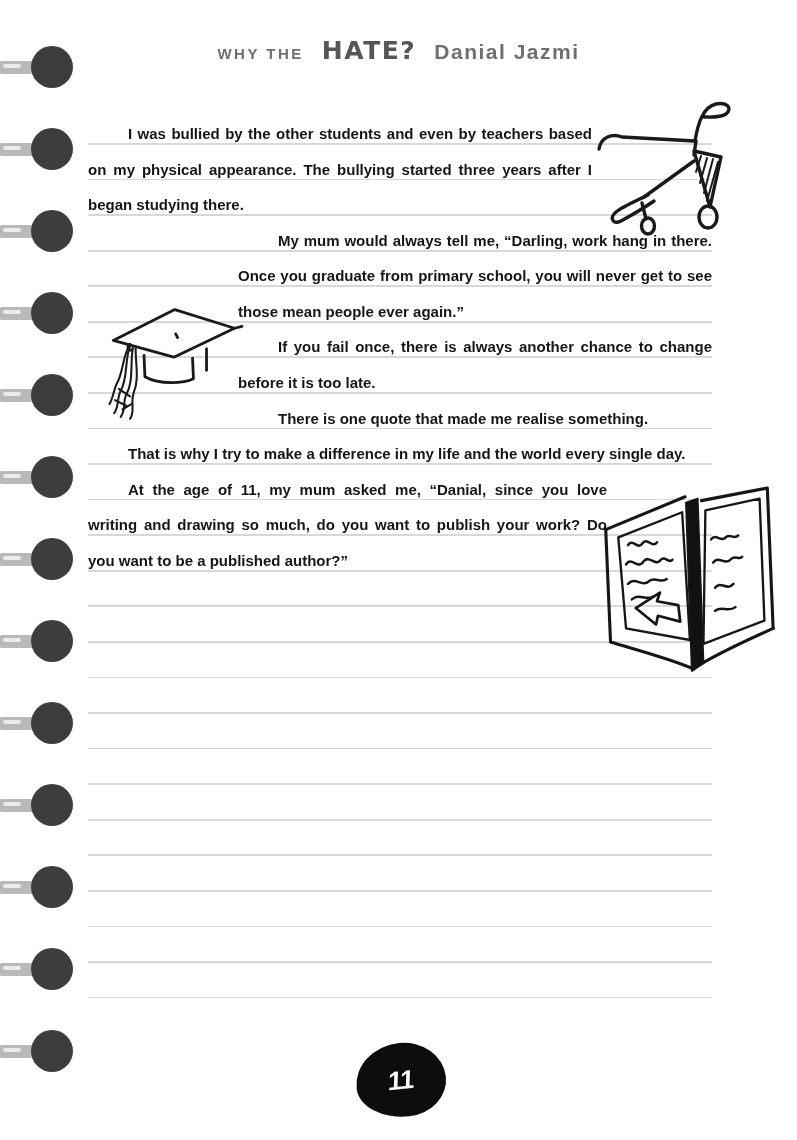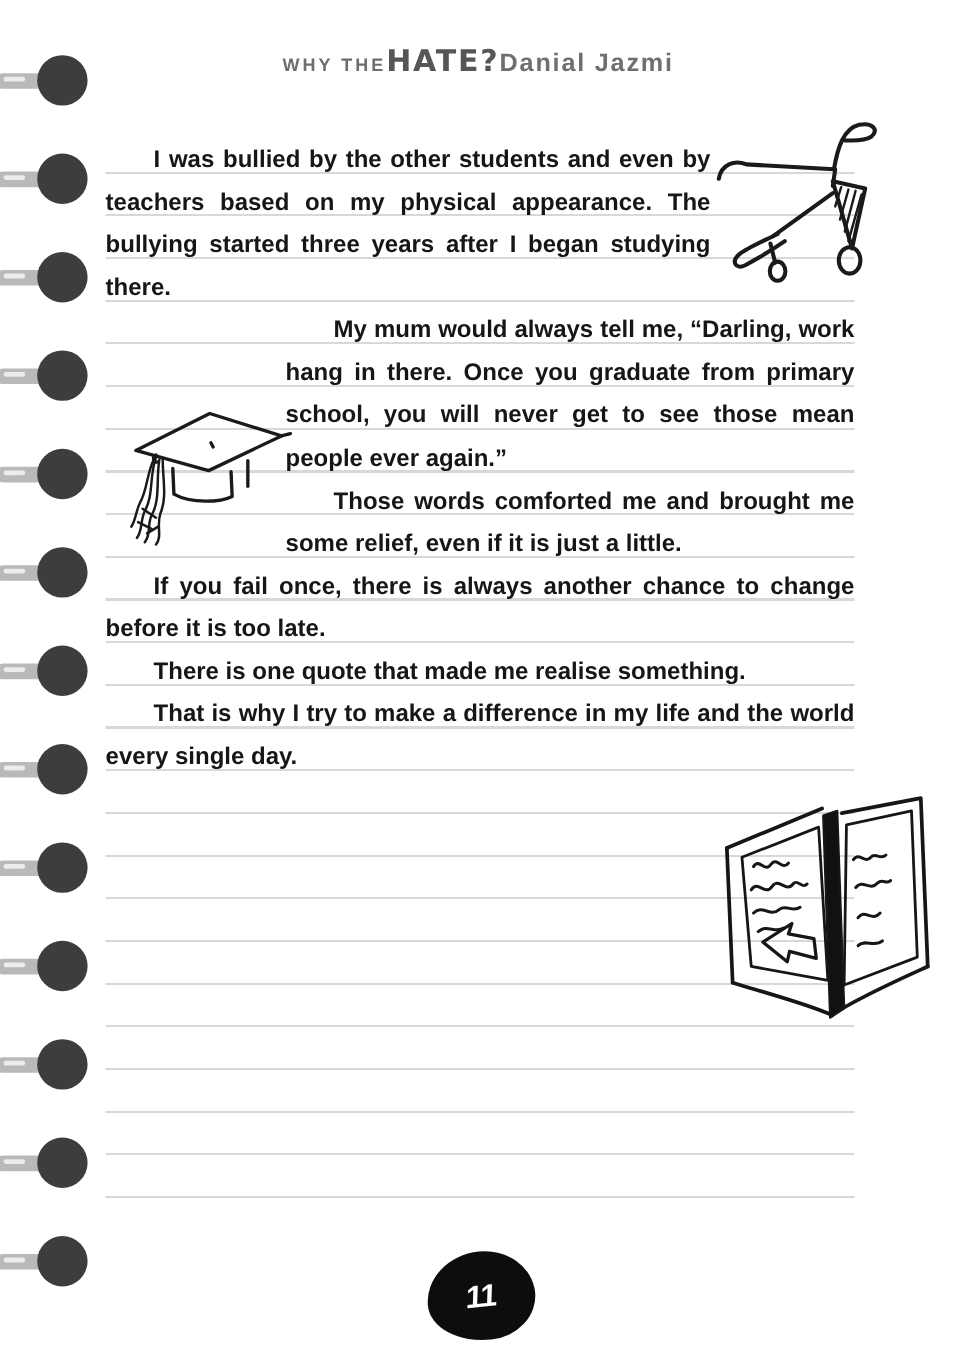--- a/index.html
+++ b/index.html
@@ -4,21 +4,21 @@
 <style>
   html,body{margin:0;padding:0;background:#ffffff;}
   .page{
     position:relative;width:797px;height:1140px;background:#ffffff;
     overflow:hidden;font-family:"Liberation Sans",sans-serif;
   }
 
   
   .header{
     position:absolute;top:36px;left:0;width:100%;
-    display:flex;justify-content:center;align-items:baseline;gap:0;
+    display:flex;justify-content:center;align-items:baseline;gap:18px;
   }
   .header .series{color:#6e6e6e;font-size:15px;font-weight:700;letter-spacing:2.5px;}
   .header .series-emph{color:#565656;font-size:25px;font-weight:900;letter-spacing:1.5px;
     font-family:"DejaVu Sans",sans-serif;}
   .header .author{color:#6f6f6f;font-size:21px;font-weight:700;letter-spacing:1.5px;}
 
   
   .binding{position:absolute;left:0;top:0;width:80px;height:1140px;}
   .ring-row{position:absolute;left:0;width:80px;height:42px;}
   .ring-row .bar{
@@ -30,21 +30,21 @@
     background:#ececee;border-radius:2px;
   }
   .ring-row .knob{
     position:absolute;left:31px;top:0;width:42px;height:42px;
     background:#3d3d3f;border-radius:50%;
   }
 
   
   .content{
     position:absolute;left:88px;top:116px;width:624px;min-height:890px;
-    font-size:20px;line-height:35.57px;font-weight:700;color:#161616;
+    font-size:15px;line-height:35.57px;font-weight:700;color:#161616;
     text-align:justify;
     background:repeating-linear-gradient(
       to bottom,
       transparent 0px, transparent 27px,
       #d8d8d8 27px, #d8d8d8 28.8px,
       transparent 28.8px, transparent 35.57px);
   }
   .content p{margin:0;text-indent:40px;}
 
   
@@ -174,21 +174,20 @@
           <path d="M36,52 C36,70 40,86 34,100 C30,112 36,120 30,128"></path>
           <path d="M28,52 C22,64 22,80 16,90 C12,98 12,106 8,112"></path>
           <path d="M18,96 L30,104"></path>
             <path d="M14,108 L26,114"></path>
           <path d="M22,118 L32,112"></path>
         </g>
       </svg>
     </div>
 
     <p>My mum would always tell me, “Darling, work hang in there. Once you graduate from primary school, you will never get to see those mean people ever again.”</p>
-    <p>Those words comforted me and brought me some relief, even if it is just a little.</p>
     <p>If you fail once, there is always another chance to change before it is too late.</p>
     <p>There is one quote that made me realise something.</p>
     <p>That is why I try to make a difference in my life and the world every single day.</p>
 
     <div class="doodle book">
       <svg width="150" height="200" viewBox="0 0 155 200" fill="none" stroke="#161616" stroke-width="3.2" stroke-linecap="round" stroke-linejoin="round">
         <path d="M9,48 L91,14"></path>
         <path d="M9,48 L14,164"></path>
         <path d="M14,164 C40,172 78,182 100,192"></path>
         <path d="M22,56 L88,30 L96,162 L30,150 Z" stroke-width="2.4"></path>
@@ -203,19 +202,20 @@
           <path d="M36,120 C44,113 50,122 58,117"></path>
           <path d="M118,58 C123,51 128,62 133,56 C137,51 141,59 146,54"></path>
           <path d="M120,82 C126,74 132,86 139,78 C143,74 147,80 150,76"></path>
           <path d="M122,108 C128,100 134,112 141,104"></path>
           <path d="M122,132 C128,126 136,134 143,128"></path>
         </g>
         <path d="M84,126 L62,122 L65,113 L40,129 L61,146 L63,137 L86,143 Z" stroke-width="2.8"></path>
       </svg>
     </div>
 
+    <p>At the age of 11, my mum asked me, “Danial, since you love writing and drawing so much, do you want to publish your work? Do you want to be a published author?”</p>
   </div>
 
   <div class="page-blob">
     <span class="num">11</span>
   </div>
 
 </div>
 
 </body></html>

